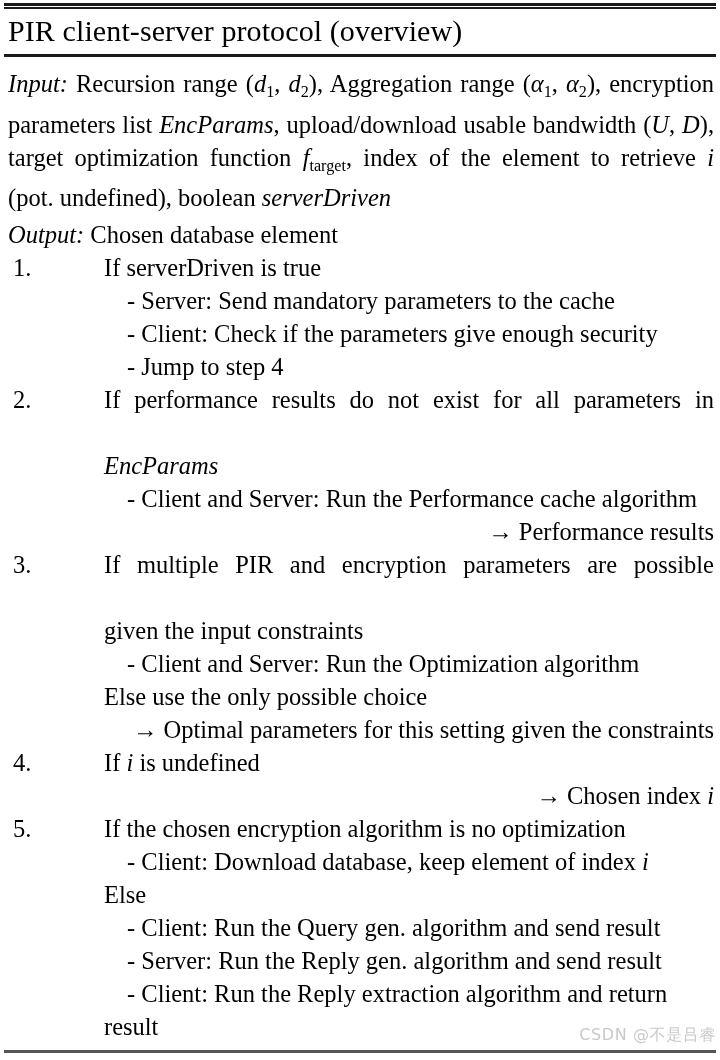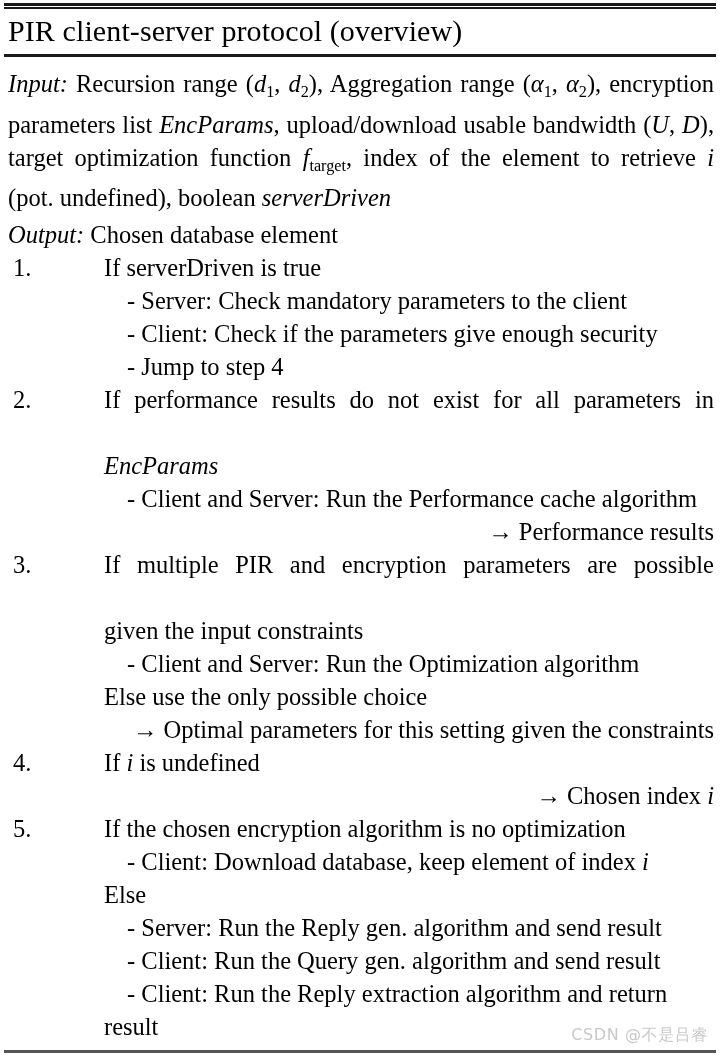--- a/index.html
+++ b/index.html
@@ -100,21 +100,21 @@
     display: inline-block;
     width: 100%;
   }
   .cont-line { text-align: left; }
   .sub-line  { text-align: left; padding-left: 23px; }
   .arrow-line { text-align: right; }
 
   
   .watermark {
     position: absolute;
-    right: 12px;
+    right: 4px;
     bottom: 17px;
     font-family: "DejaVu Sans", "Liberation Sans", sans-serif;
     font-size: 16px;
     color: #c9c9c9;
     letter-spacing: 0.6px;
     white-space: nowrap;
   }
   .bottom-rule-wrap {
     position: absolute;
     left: 4px;
@@ -137,21 +137,21 @@
   <div class="algo-body">
 
     <div class="io-line"><span class="lbl">Input:</span> <span>Recursion range (</span><span class="mathvar">d</span><span class="sub">1</span><span>, </span><span class="mathvar">d</span><span class="sub">2</span><span>), Aggregation range (</span><span class="mathvar">α</span><span class="sub">1</span><span>, </span><span class="mathvar">α</span><span class="sub">2</span><span>), encryption parameters list </span><span class="mono-it">EncParams</span><span>, upload/download usable bandwidth (</span><span class="mathvar">U</span><span>, </span><span class="mathvar">D</span><span>), target optimization function </span><span class="mathvar">f</span><span class="sub">target</span><span>, index of the element to retrieve </span><span class="mathvar">i</span><span> (pot. undefined), boolean </span><span class="mono-it">serverDriven</span></div>
 
     <div class="io-line"><span class="lbl">Output:</span> <span>Chosen database element</span></div>
 
     <div class="step">
       <div class="step-num">1.</div>
       <div class="step-body">
         <div class="step-line">If serverDriven is true</div>
-        <div class="sub-line">- Server: Check mandatory parameters to the client</div>
+        <div class="sub-line">- Server: Send mandatory parameters to the cache</div>
         <div class="sub-line">- Client: Check if the parameters give enough security</div>
         <div class="sub-line">- Jump to step 4</div>
       </div>
     </div>
 
     <div class="step">
       <div class="step-num">2.</div>
       <div class="step-body">
         <div class="step-line justify-full">If performance results do not exist for all parameters in</div>
         <div class="cont-line mono-it">EncParams</div>
@@ -178,22 +178,22 @@
         <div class="arrow-line"><span>→ Chosen index </span><span class="mathvar">i</span></div>
       </div>
     </div>
 
     <div class="step">
       <div class="step-num">5.</div>
       <div class="step-body">
         <div class="step-line">If the chosen encryption algorithm is no optimization</div>
         <div class="sub-line"><span>- Client: Download database, keep element of index </span><span class="mathvar">i</span></div>
         <div class="cont-line">Else</div>
+        <div class="sub-line">- Client: Run the Query gen. algorithm and send result</div>
         <div class="sub-line">- Server: Run the Reply gen. algorithm and send result</div>
-        <div class="sub-line">- Client: Run the Query gen. algorithm and send result</div>
         <div class="sub-line">- Client: Run the Reply extraction algorithm and return</div>
         <div class="cont-line">result</div>
 
       </div>
     </div>
 
   </div>
 
   <div class="watermark">CSDN @不是吕睿</div>
 

